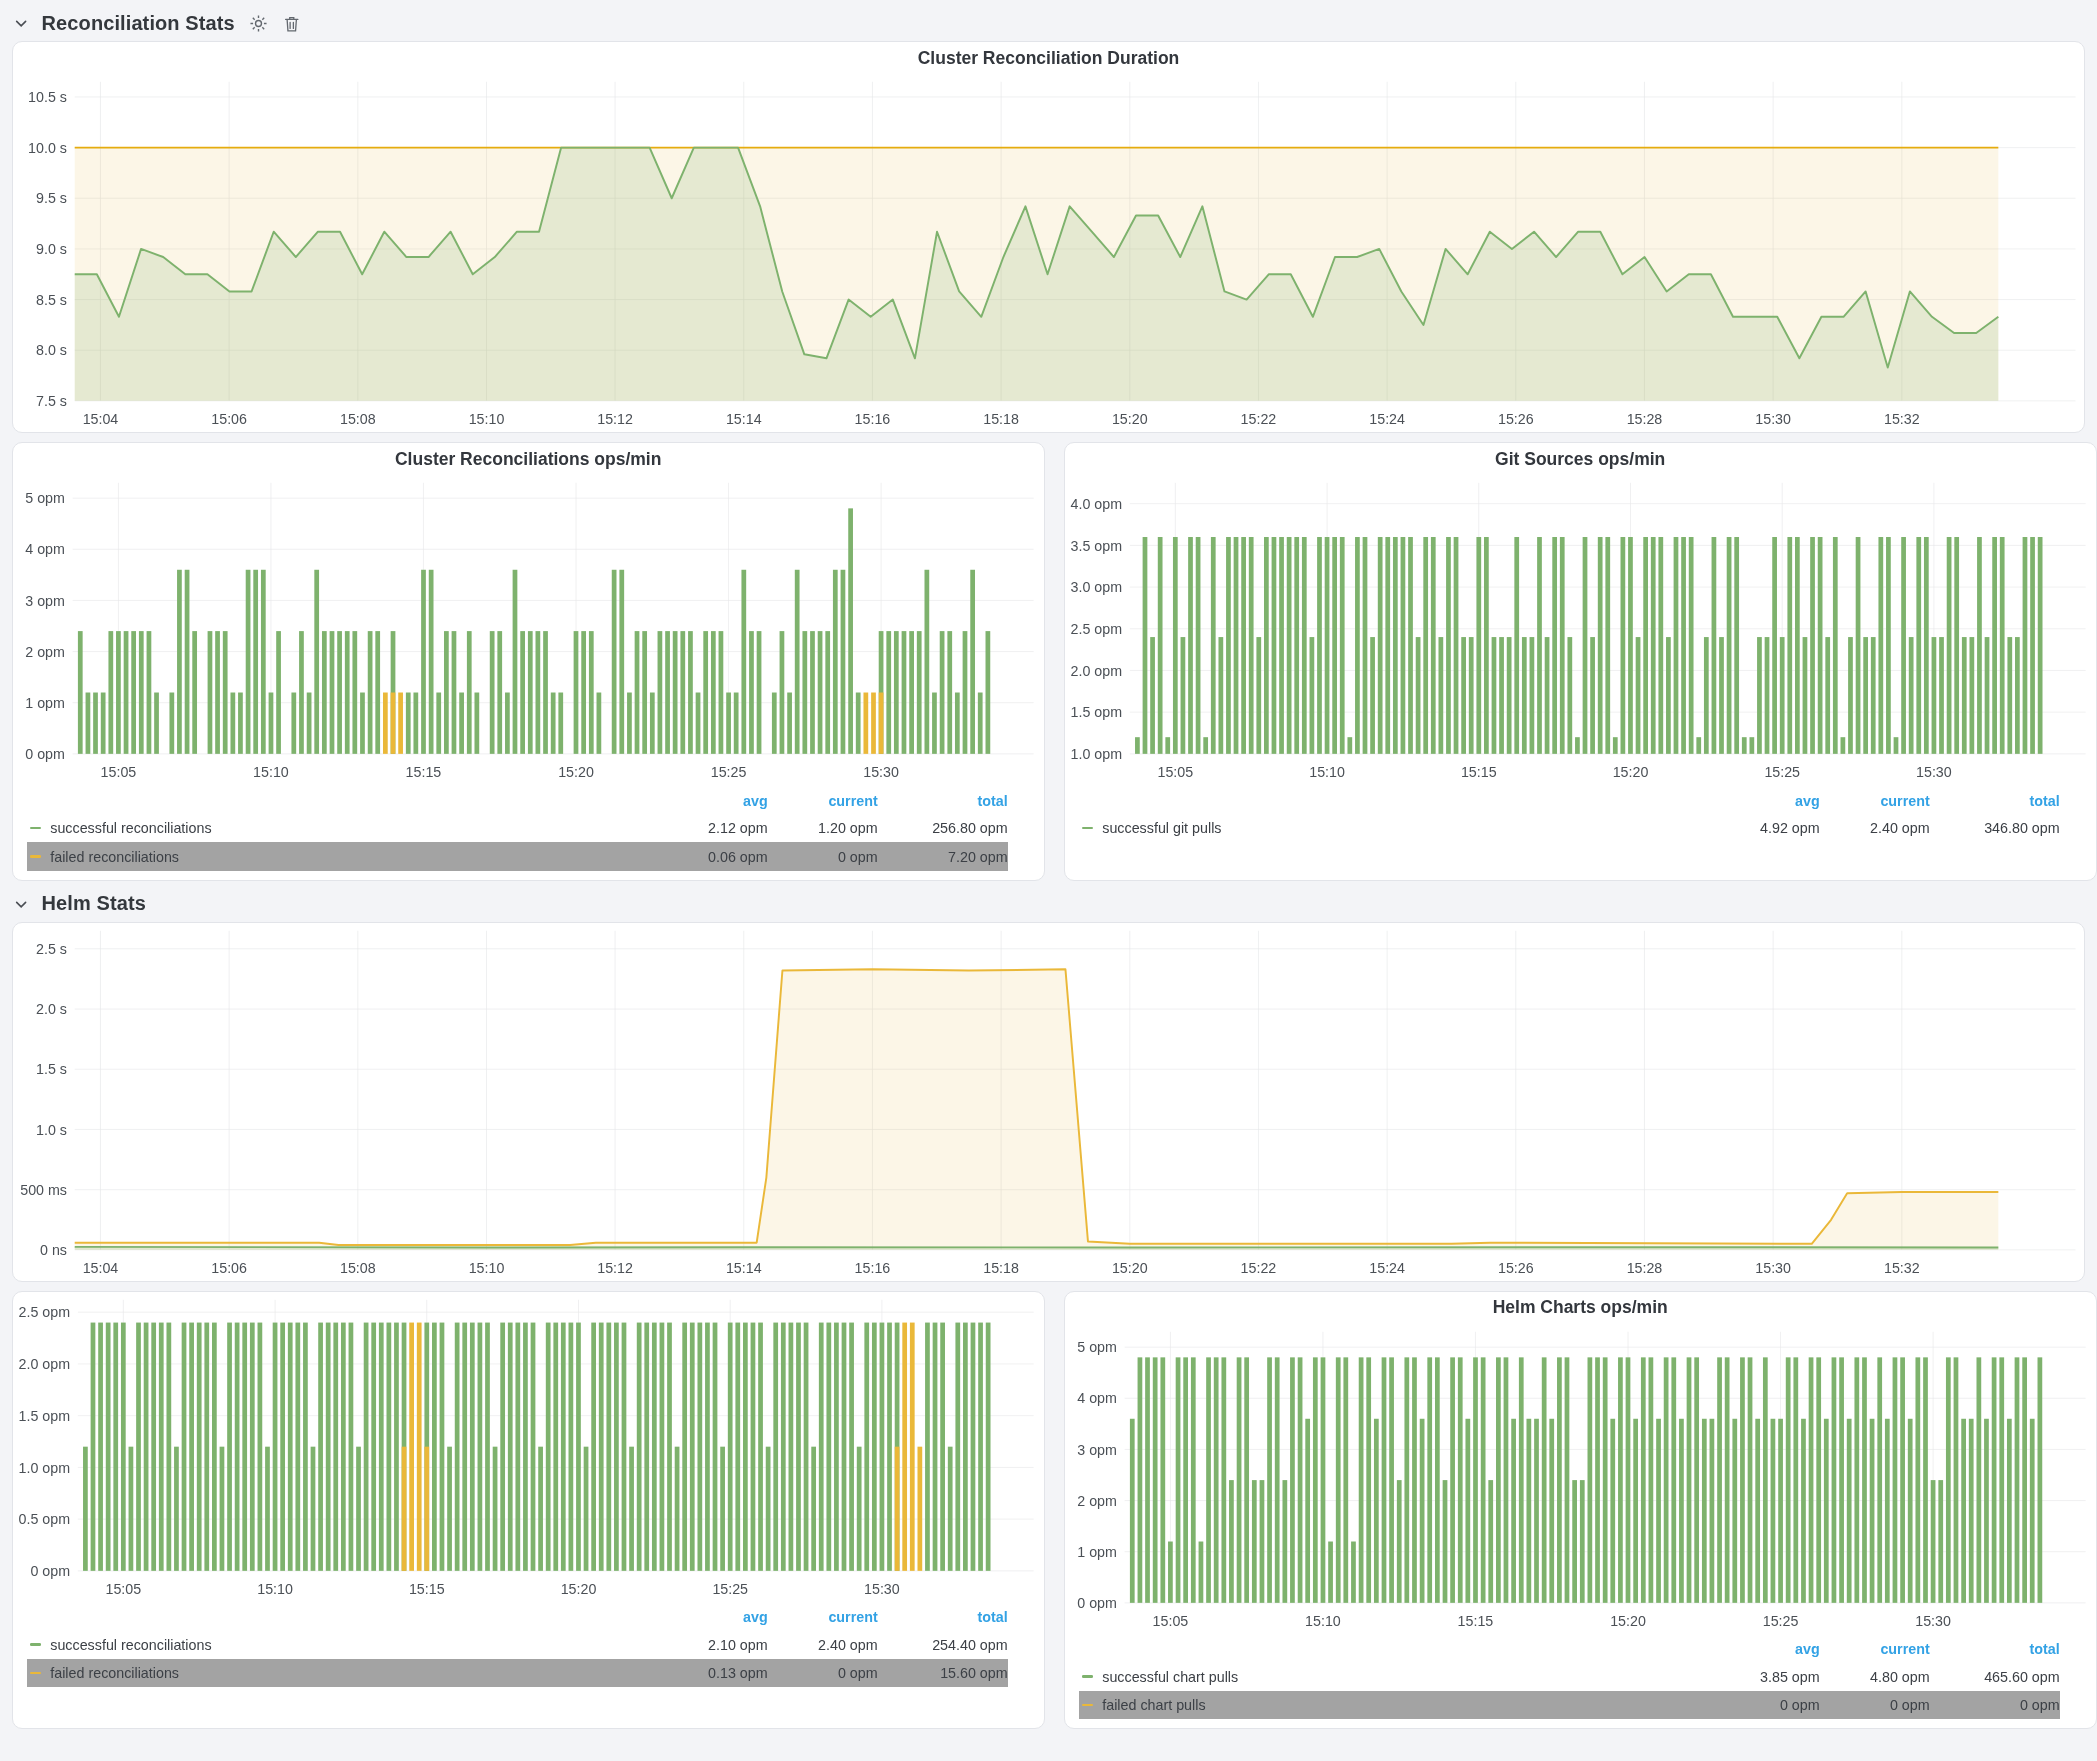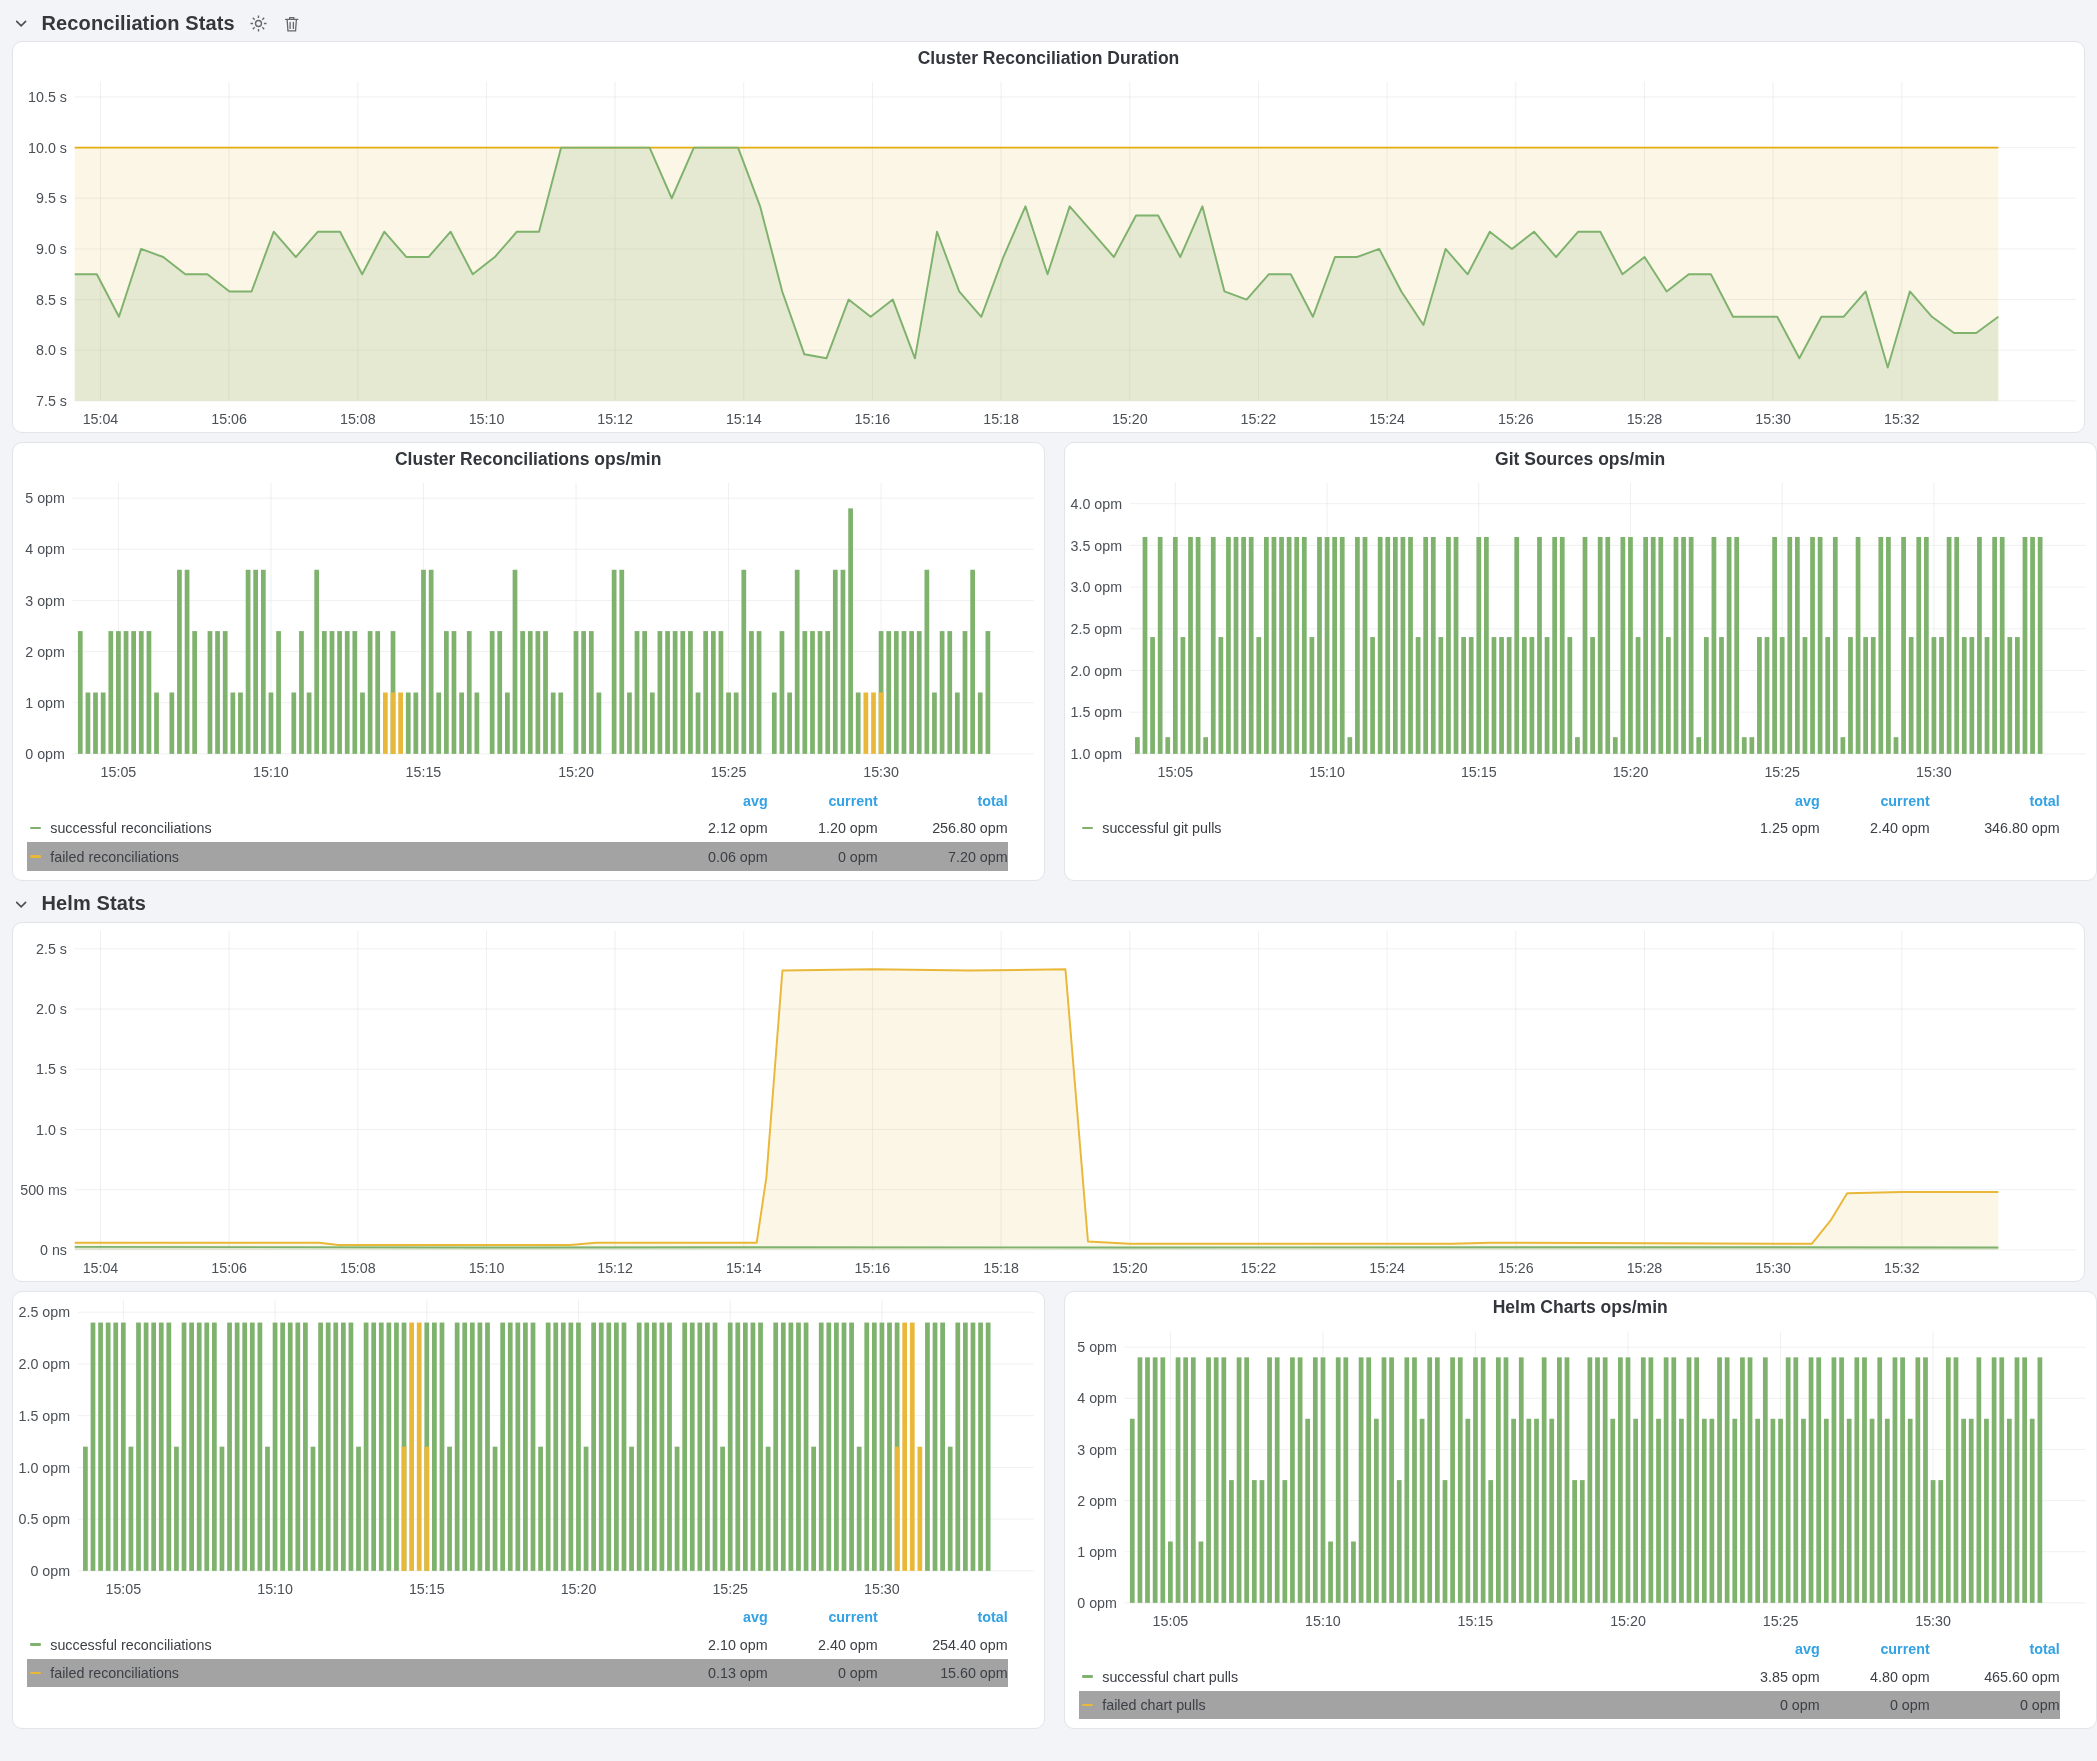--- a/index.html
+++ b/index.html
@@ -439,21 +439,21 @@
         </div>
       <div class="legend">
           <div class="lg-row lg-head">
             <span></span>
             <span class="val">avg</span>
             <span class="val">current</span>
             <span class="val">total</span>
           </div>
           <div class="lg-row">
             <span class="lg-label"><i class="dash" style="background:#7eb26d"></i>successful git pulls</span>
-            <span class="val">1.25 opm</span>
+            <span class="val">4.92 opm</span>
             <span class="val">2.40 opm</span>
             <span class="val">346.80 opm</span>
           </div>
         </div>
     </div>
   </div>
 
   <div class="section-header mt-sec">
     <span class="sec-chevron">
       <svg width="14.3" height="14.3" viewBox="0 0 16 16">

